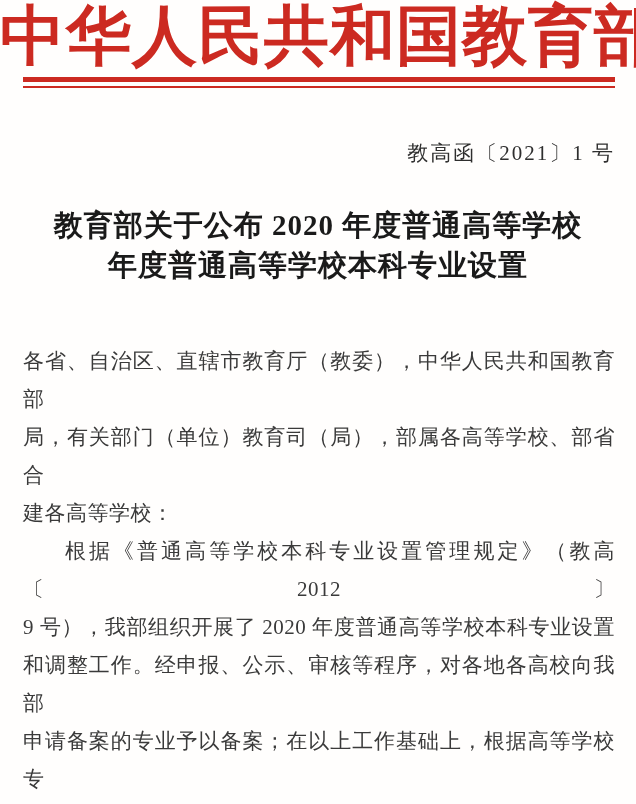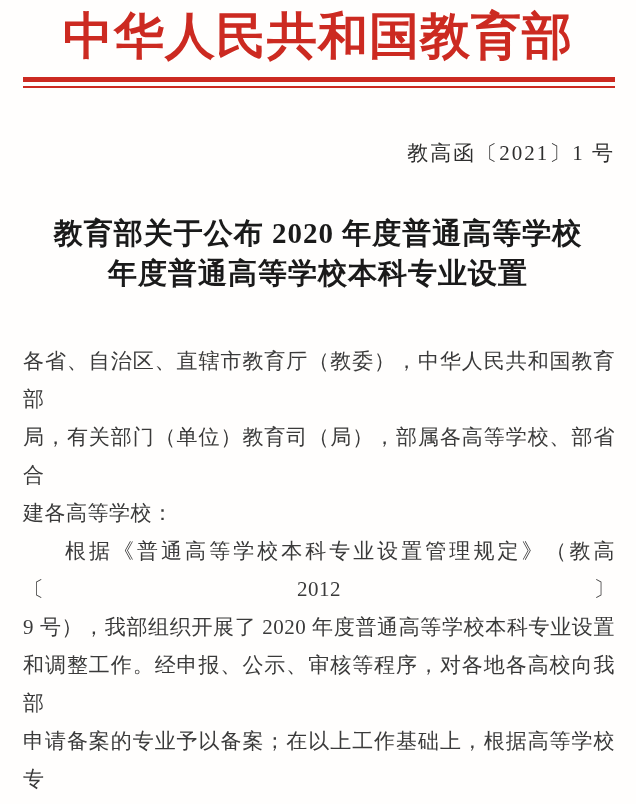--- a/index.html
+++ b/index.html
@@ -17,21 +17,21 @@
     background: #fffefd;
     font-family: "Liberation Serif", serif;
     overflow: hidden;
   }
   .org-name {
     position: absolute;
     top: 2px;
     left: 0;
     right: 0;
     text-align: center;
-    font-size: 50px;
+    font-size: 65px;
     line-height: 68px;
     font-weight: bold;
     letter-spacing: 1px;
     color: var(--brand-red);
     white-space: nowrap;
   }
   .red-rule {
     position: absolute;
     top: 77px;
     left: 23px;
@@ -46,21 +46,21 @@
     font-size: 21px;
     letter-spacing: 2px;
     color: #2e2e2e;
     white-space: nowrap;
   }
   .title {
     position: absolute;
     top: 197px;
     left: 0;
     right: 0;
-    margin: 16px;
+    margin: 8px;
     text-align: center;
     font-size: 29px;
     line-height: 40px;
     font-weight: bold;
     letter-spacing: 1px;
     color: var(--title-text);
   }
   .title-line { display: block; }
   .body-text {
     position: absolute;

